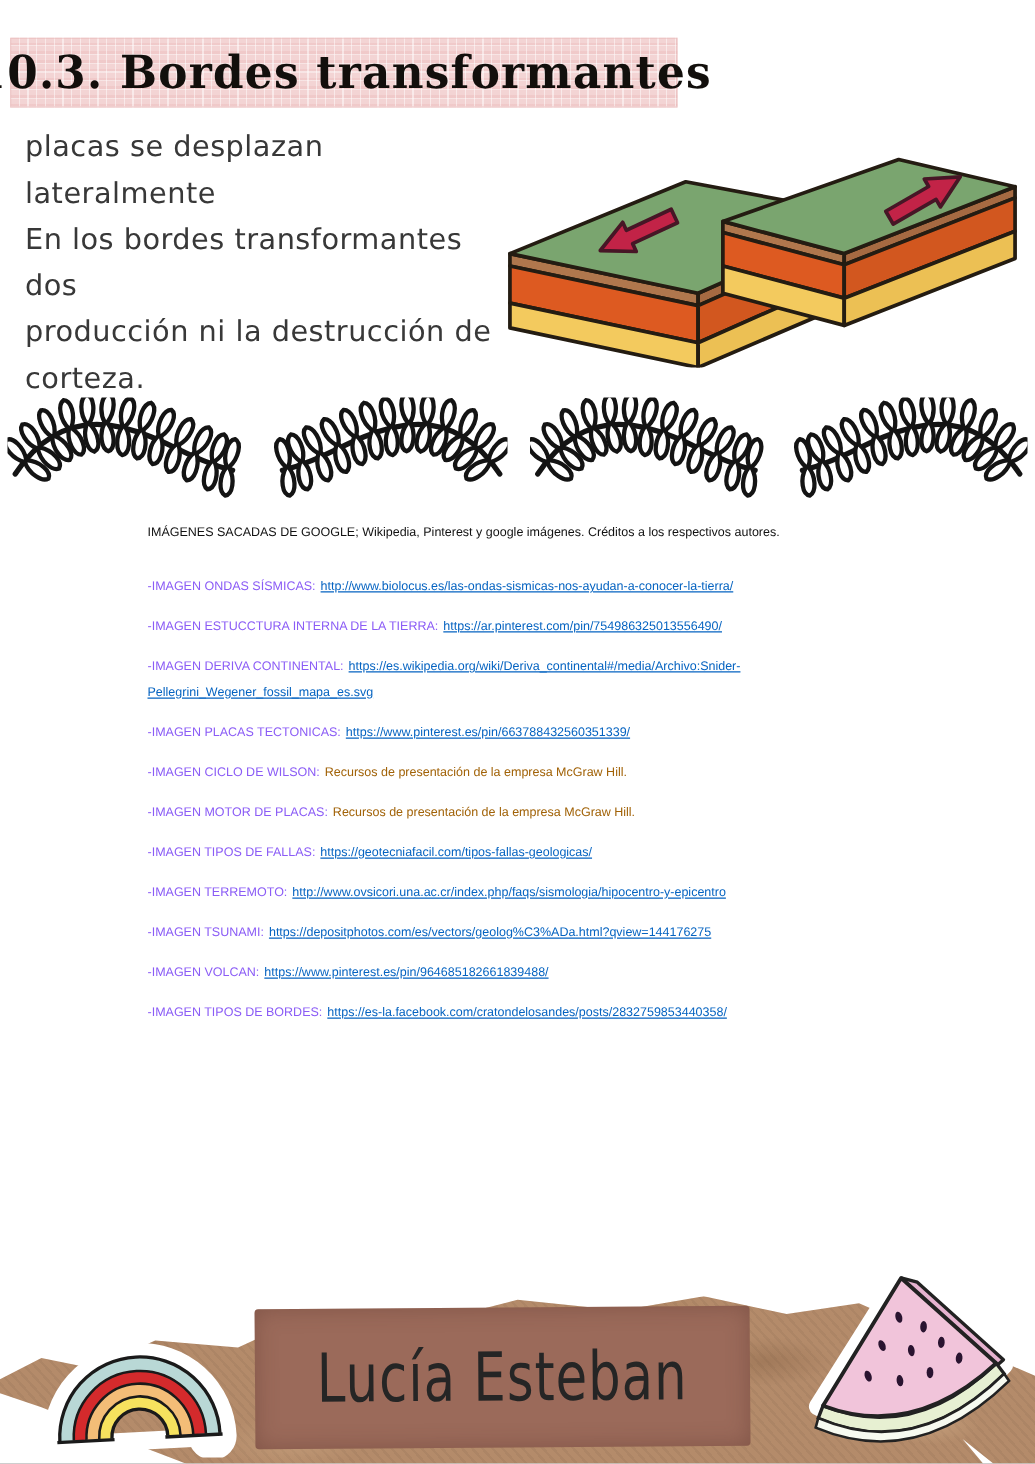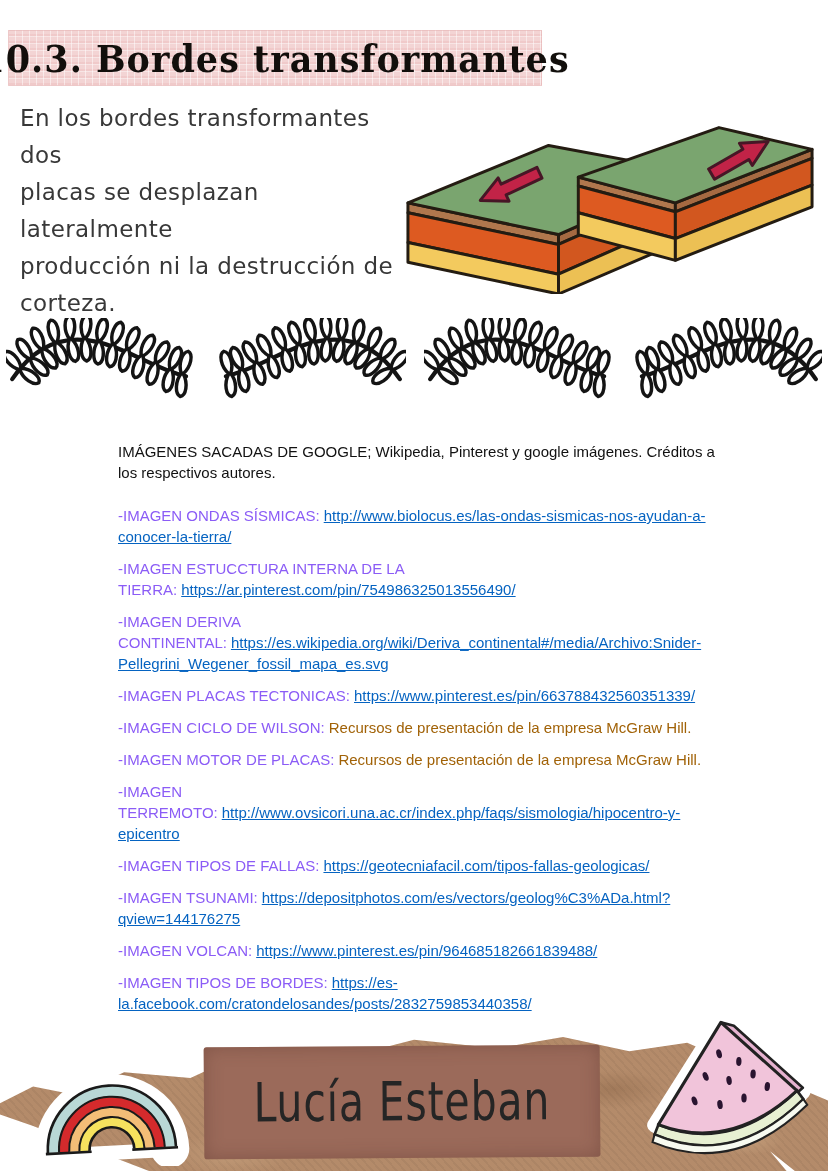--- a/index.html
+++ b/index.html
@@ -32,22 +32,22 @@
     line-height:37px;letter-spacing:.4px;transform-origin:left;
   }
   
   .plates{position:absolute;left:398px;top:86px;width:424px;height:208px;}
   
   .divider{position:absolute;left:0;top:318px;width:828px;height:86px;}
   .branch{position:absolute;top:0;width:192px;height:86px;}
   .b1{left:6px;} .b2{left:214px;} .b3{left:424px;} .b4{left:630px;}
   
   .credits{
-    position:absolute;left:118px;top:441px;width:600px;
-    font-size:15px;line-height:21px;color:#111;
+    position:absolute;left:118px;top:416px;width:600px;
+    font-size:10px;line-height:21px;color:#111;
   }
   .credits-intro{margin-bottom:22px;}
   .credit-item{margin-bottom:11px;}
   .credit-label{color:#8b5cf6;margin-right:4px;}
   .credit-link{color:var(--link,#0563c1);text-decoration:underline;word-break:break-word;cursor:pointer;}
   .credit-text{color:#a16207;}
   
   .kraft{
     position:absolute;left:0;top:1030px;width:828px;height:141px;
     background-color:var(--kraft,#b48b6a);
@@ -79,22 +79,22 @@
 </head>
 <body>
 
 <div class="page">
 
   <div class="title-band">
     <div class="title-text">10.3. Bordes transformantes</div>
   </div>
 
   <div class="intro" id="intro-lines">
+      <div class="intro-line">placas se desplazan lateralmente</div>
       <div class="intro-line">En los bordes transformantes dos</div>
-      <div class="intro-line">placas se desplazan lateralmente</div>
       <div class="intro-line">producción ni la destrucción de</div>
       <div class="intro-line">corteza.</div>
     </div>
 
   <svg class="plates" viewBox="0 0 420 210">
     <g stroke="#241c12" stroke-width="3" stroke-linejoin="round">
 
       <polygon points="6,118 158,150 158,160 6,128" fill="#b0774d"></polygon>
       <polygon points="6,128 158,160 158,190 6,158" fill="#dd5a21"></polygon>
       <polygon points="6,158 158,190 158,210 6,178" fill="#f3ca5e"></polygon>
@@ -186,25 +186,25 @@
     <div class="credit-item">
       <span class="credit-label">-IMAGEN CICLO DE WILSON:</span><span class="credit-text">Recursos de presentación de la empresa McGraw Hill.</span>
     </div>
 
     <div class="credit-item">
       <span class="credit-label">-IMAGEN MOTOR DE PLACAS:</span><span class="credit-text">Recursos de presentación de la empresa McGraw Hill.</span>
     </div>
 
 
     <div class="credit-item">
+      <span class="credit-label">-IMAGEN TIPOS DE FALLAS:</span><a class="credit-link" href="#">https://geotecniafacil.com/tipos-fallas-geologicas/</a>
+    </div>
+
+    <div class="credit-item">
       <span class="credit-label">-IMAGEN TERREMOTO:</span><a class="credit-link" href="#">http://www.ovsicori.una.ac.cr/index.php/faqs/sismologia/hipocentro-y-epicentro</a>
-    </div>
-
-    <div class="credit-item">
-      <span class="credit-label">-IMAGEN TIPOS DE FALLAS:</span><a class="credit-link" href="#">https://geotecniafacil.com/tipos-fallas-geologicas/</a>
     </div>
 
     <div class="credit-item">
       <span class="credit-label">-IMAGEN TSUNAMI:</span><a class="credit-link" href="#">https://depositphotos.com/es/vectors/geolog%C3%ADa.html?qview=144176275</a>
     </div>
 
     <div class="credit-item">
       <span class="credit-label">-IMAGEN VOLCAN:</span><a class="credit-link" href="#">https://www.pinterest.es/pin/964685182661839488/</a>
     </div>
 

